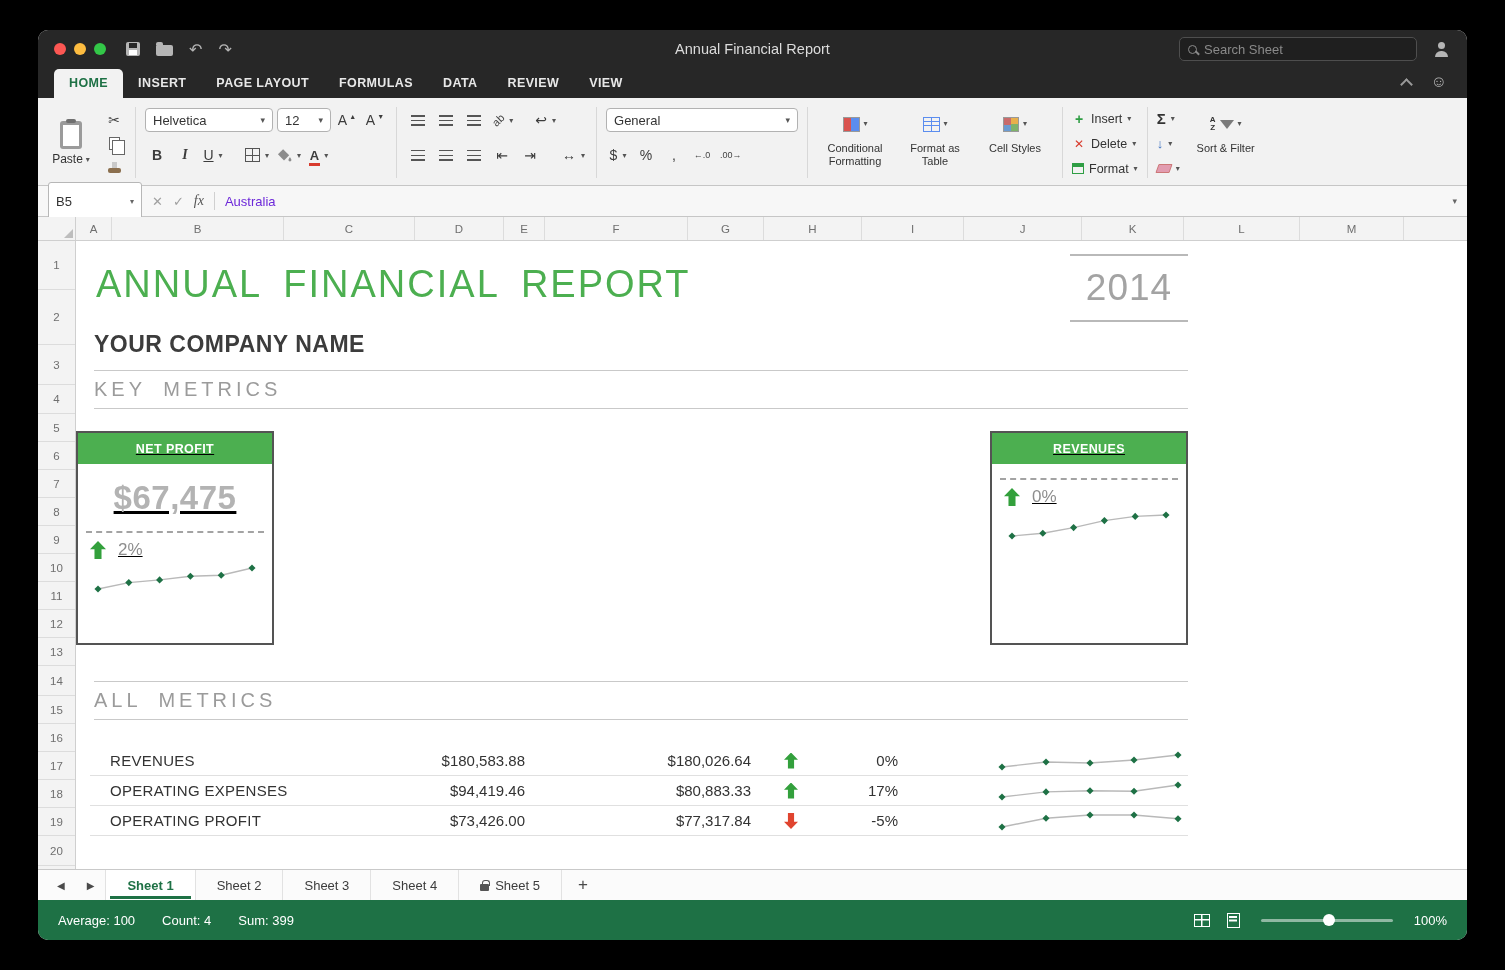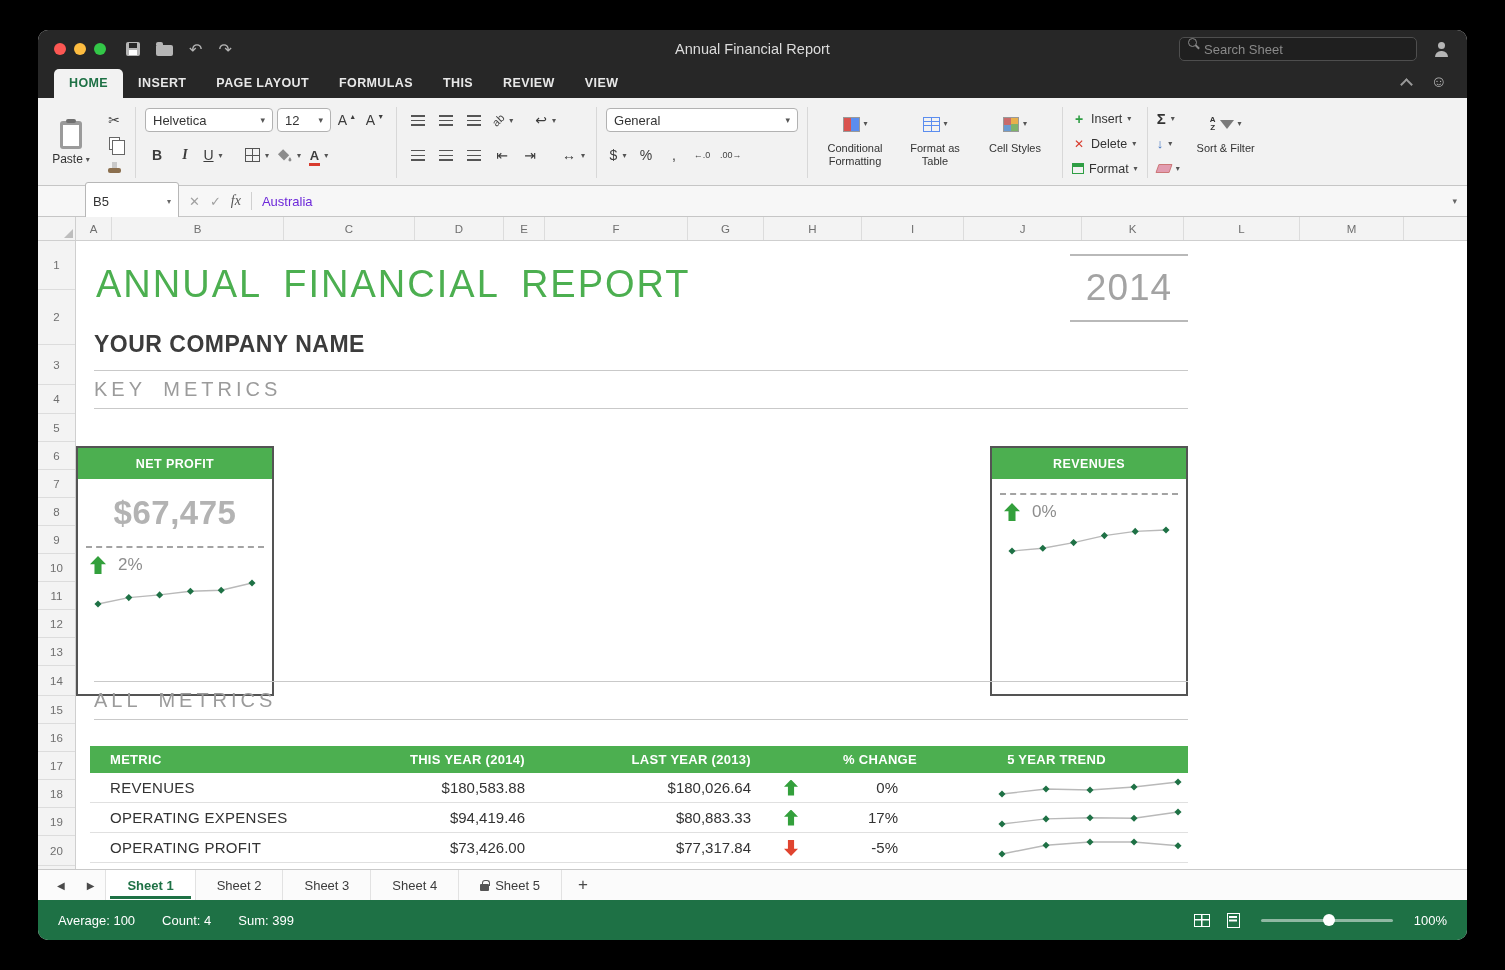--- a/index.html
+++ b/index.html
@@ -16,21 +16,21 @@
   .light { width:12px; height:12px; border-radius:50%; }
   .light.close{background:#fc5753;} .light.min{background:#fdbc40;} .light.max{background:#33c748;}
   .tb-icons { display:flex; gap:16px; color:#b5b5b5; font-size:16px; align-items:center; }
   .ic-save{width:14px;height:14px;background:#b5b5b5;border-radius:2px;position:relative;}
   .ic-save::before{content:"";position:absolute;left:3px;top:1px;width:8px;height:5px;background:#272727;}
   .ic-save::after{content:"";position:absolute;left:3px;bottom:1px;width:8px;height:5px;background:#fff;}
   .ic-folder{width:17px;height:11px;background:#b5b5b5;border-radius:1px 2px 2px 2px;position:relative;margin-top:3px;}
   .ic-folder::before{content:"";position:absolute;top:-3px;left:0;width:7px;height:3px;background:#b5b5b5;border-radius:2px 2px 0 0;}
   .tb-title { position:absolute; left:0; right:0; text-align:center; color:#dcdcdc; font-size:14.5px; pointer-events:none; }
   .search-box { margin-left:auto; width:238px; height:24px; background:#1f1f1f; border:1px solid #4e4e4e;
-    border-radius:5px; display:flex; padding:0 8px; gap:7px; z-index:2; }
+    border-radius:5px; display:flex; align-items:center; padding:0 8px; gap:7px; z-index:2; }
   .ic-search{width:9px;height:9px;border:1.5px solid #8a8a8a;border-radius:50%;position:relative;flex:none;}
   .ic-search::after{content:"";position:absolute;width:5px;height:1.5px;background:#8a8a8a;transform:rotate(45deg);right:-4px;bottom:-1px;}
   .search-input{background:transparent;border:none;outline:none;color:#9a9a9a;font-size:13px;width:100%;}
   .search-input::placeholder{color:#8a8a8a;}
   .ic-person{width:18px;height:15px;position:relative;margin-left:16px;z-index:2;}
   .ic-person::before{content:"";position:absolute;left:5px;top:0;width:7px;height:7px;border-radius:50%;background:#b5b5b5;}
   .ic-person::after{content:"";position:absolute;left:2px;bottom:0;width:13px;height:6px;border-radius:6px 6px 0 0;background:#b5b5b5;}
 
   
   .tabrow { height:30px; background:#272727; display:flex; align-items:flex-end; padding-left:16px; flex:none; }
@@ -107,21 +107,21 @@
   .sigma{font-size:15px;font-weight:700;color:#333;}
   .filldown{color:#3a6fbf;font-size:13px;font-weight:700;}
   .ic-eraser{width:14px;height:9px;background:#e29cb0;transform:skewX(-20deg);border-radius:1px;border:1px solid #c77;}
   .sort .az{font-size:8px;font-weight:700;line-height:1.05;color:#333;}
   .ic-funnel{width:0;height:0;border-left:7px solid transparent;border-right:7px solid transparent;border-top:9px solid #7a7a7a;}
 
   
   .fbar { height:31px; background:#f7f7f7; border-bottom:1px solid #c6c6c6; display:flex;
     align-items:center; padding:0 10px; gap:10px; flex:none; font-size:13px; }
   .namebox { width:94px; height:38px; background:#fff; border:1px solid #b7b7b7; border-radius:3px;
-    display:flex; align-items:center; justify-content:space-between; padding:0 7px; color:#333;margin-left:37px; }
+    display:flex; align-items:center; justify-content:space-between; padding:0 7px; color:#333; }
   .namebox::after{content:"▾";font-size:8px;color:#666;}
   .fsep{width:1px;height:18px;background:#d0d0d0;}
   .fbtn{color:#a0a0a0;font-size:13px;}
   .fx{font-style:italic;font-family:"Liberation Serif",serif;color:#555;font-size:14px;}
   .fcontent{color:#6d28d9;}
   .fbar-caret{margin-left:auto;color:#666;font-size:9px;}
 
   
   .gridarea { flex:1; position:relative; background:#fff; overflow:hidden; }
   .corner { position:absolute; left:0; top:0; width:38px; height:24px; background:#f3f3f3;
@@ -143,21 +143,21 @@
     letter-spacing:2px; word-spacing:10px; }
   .year-box { position:absolute; left:994px; top:13px; width:118px; height:68px;
     border-top:2px solid #b9b9b9; border-bottom:2px solid #b9b9b9; color:#a3a3a3; font-size:37px;
     display:flex; align-items:center; justify-content:center; letter-spacing:1px; }
   .company { position:absolute; left:18px; top:90px; font-size:23px; font-weight:700; color:#3c3c3c; letter-spacing:.5px; }
   .section-head { position:absolute; left:18px; width:1094px; height:39px;
     border-top:1px solid #c9c9c9; border-bottom:1px solid #c9c9c9; display:flex; align-items:center;
     font-size:20px; color:#9b9b9b; letter-spacing:4px; word-spacing:8px; }
   .section-head.key{top:129px;} .section-head.all{top:440px;}
 
-  .card { position:absolute; top:205px; width:198px; height:250px; background:#fff; border:2px solid #545454; }
+  .card { position:absolute; top:190px; width:198px; height:214px; background:#fff; border:2px solid #545454;text-decoration:underline; }
   .card:nth-of-type(1){left:14px;} .card:nth-of-type(2){left:239px;} .card:nth-of-type(3){left:464px;}
   .card:nth-of-type(4){left:689px;} .card:nth-of-type(5){left:914px;}
   .card-h { height:31px; background:var(--accent-green); color:#fff; font-weight:700; font-size:12.5px;
     letter-spacing:.4px; display:flex; align-items:center; justify-content:center; }
   .card-v { text-align:center; font-size:33px; font-weight:700; color:var(--value-gray); margin-top:15px; letter-spacing:.5px; }
   .card-div { border-top:2px dashed #a3a3a3; margin:14px 8px 0; }
   .card-chg { display:flex; align-items:center; gap:12px; padding:7px 0 0 12px; font-size:17px; color:#8d8d8d; }
   .card-spark { display:block; height:33px; margin:2px 14px 0; }
 
   .arrow { display:inline-block; width:16px; height:18px; flex:none;
@@ -228,21 +228,21 @@
       <input class="search-input" placeholder="Search Sheet" style="">
     </div>
     <span class="ic-person"></span>
   </div>
 
   <div class="tabrow">
     <div class="rtab active">HOME</div>
     <div class="rtab">INSERT</div>
     <div class="rtab">PAGE LAYOUT</div>
     <div class="rtab">FORMULAS</div>
-    <div class="rtab">THIS</div>
+    <div class="rtab">DATA</div>
     <div class="rtab">REVIEW</div>
     <div class="rtab">VIEW</div>
     <div class="tabrow-right">
       <span class="chev"></span>
       <span class="smiley">☺</span>
     </div>
   </div>
 
   <div class="ribbon">
 
@@ -568,27 +568,20 @@
               <rect width="5" height="5" fill="#1e7145" transform="translate(67.6,17.9) rotate(45) translate(-2.5,-2.5)"></rect>
               <rect width="5" height="5" fill="#1e7145" transform="translate(98.4,14.2) rotate(45) translate(-2.5,-2.5)"></rect>
               <rect width="5" height="5" fill="#1e7145" transform="translate(129.2,13.3) rotate(45) translate(-2.5,-2.5)"></rect>
               <rect width="5" height="5" fill="#1e7145" transform="translate(160.0,6.0) rotate(45) translate(-2.5,-2.5)"></rect>
             </svg></div>
       </div>
 
       <div class="section-head all">ALL METRICS</div>
 
       <div class="mtable">
-        <div class="mt-head">
-          <div class="c1">METRIC</div>
-          <div class="c2">THIS YEAR (2014)</div>
-          <div class="c3">LAST YEAR (2013)</div>
-          <div class="c4">% CHANGE</div>
-          <div class="c5">5 YEAR TREND</div>
-        </div>
         <div class="mt-row">
           <div class="c1">REVENUES</div>
           <div class="c2">$180,583.88</div>
           <div class="c3">$180,026.64</div>
           <div class="c4">
               <span class="arrow sm up"></span>
               <span class="chgval">0%</span>
             </div>
           <div class="c5">
               <div class="rowspark"><svg width="188" height="24">

